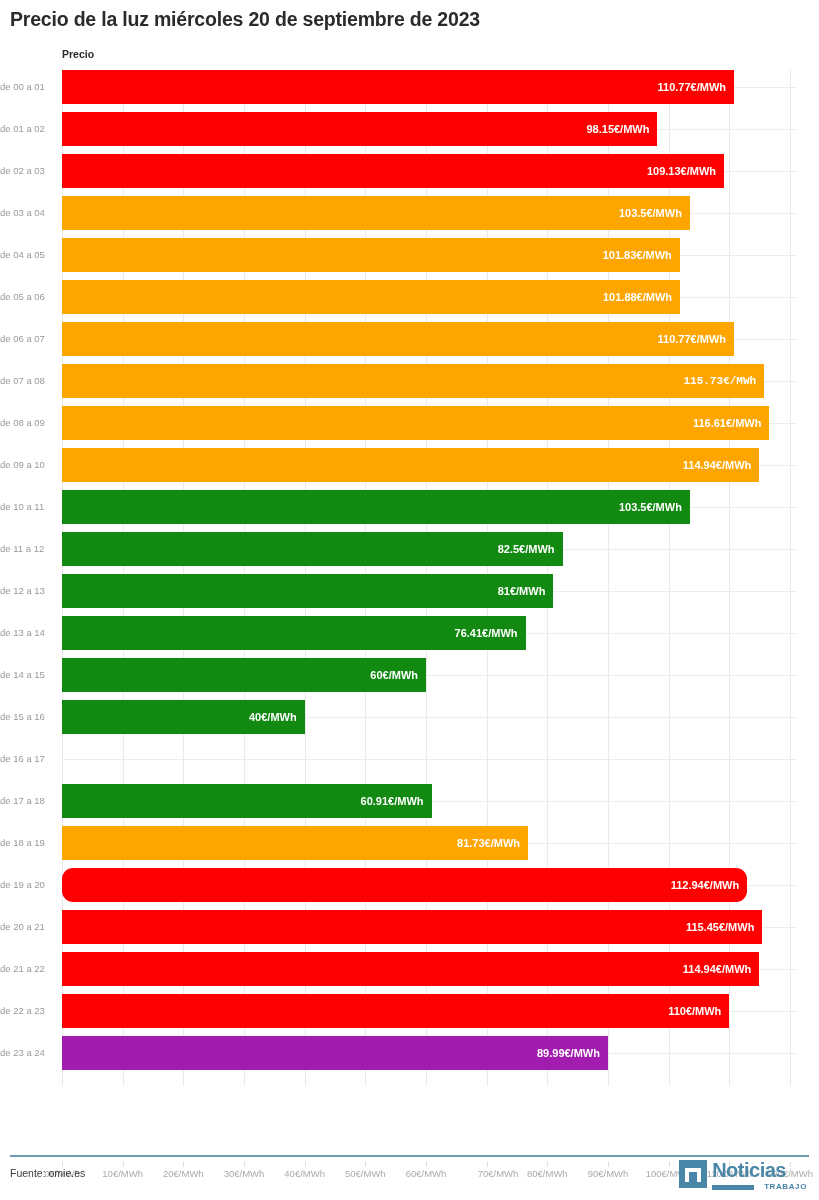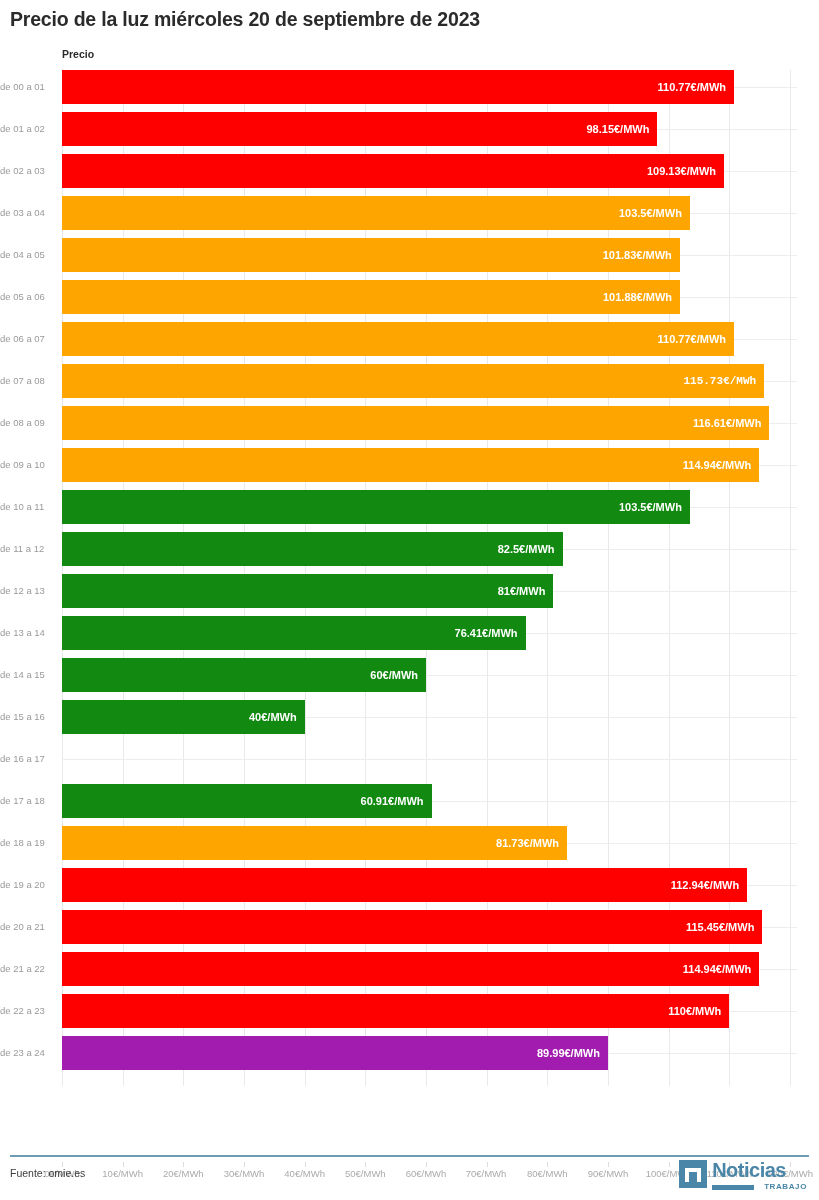--- a/index.html
+++ b/index.html
@@ -365,28 +365,28 @@
         <div class="row" style="top: 714px;">
           <div class="row-rule"></div>
           <div class="row-label">de 17 a 18</div>
           <div class="bar" style="width: 369.521px; background: rgb(18, 138, 18);">
             <span class="bar-value">60.91€/MWh</span>
           </div>
         </div>
         <div class="row" style="top: 756px;">
           <div class="row-rule"></div>
           <div class="row-label">de 18 a 19</div>
-          <div class="bar" style="width: 505px; background: rgb(255, 165, 0);">
+          <div class="bar" style="width: 466px; background: rgb(255, 165, 0);">
             <span class="bar-value">81.73€/MWh</span>
           </div>
         </div>
         <div class="row" style="top: 798px;">
           <div class="row-rule"></div>
           <div class="row-label">de 19 a 20</div>
-          <div class="bar" style="width: 685.169px; background: rgb(255, 0, 0);">
+          <div class="bar" style="width: 685.169px; background: rgb(255, 0, 0); border-radius: 11px;">
             <span class="bar-value">112.94€/MWh</span>
           </div>
         </div>
         <div class="row" style="top: 840px;">
           <div class="row-rule"></div>
           <div class="row-label">de 20 a 21</div>
           <div class="bar" style="width: 700.397px; background: rgb(255, 0, 0);">
             <span class="bar-value">115.45€/MWh</span>
           </div>
         </div>
@@ -423,21 +423,21 @@
       <div class="x-tick-label" style="left: 183.333px;">20€/MWh</div>
       <div class="x-tick" style="left: 244px;"></div>
       <div class="x-tick-label" style="left: 244px;">30€/MWh</div>
       <div class="x-tick" style="left: 304.667px;"></div>
       <div class="x-tick-label" style="left: 304.667px;">40€/MWh</div>
       <div class="x-tick" style="left: 365.333px;"></div>
       <div class="x-tick-label" style="left: 365.333px;">50€/MWh</div>
       <div class="x-tick" style="left: 426px;"></div>
       <div class="x-tick-label" style="left: 426px;">60€/MWh</div>
       <div class="x-tick" style="left: 486.667px;"></div>
-      <div class="x-tick-label" style="left: 486px; text-align: center;">70€/MWh</div>
+      <div class="x-tick-label" style="left: 498px; text-align: center;">70€/MWh</div>
       <div class="x-tick" style="left: 547.333px;"></div>
       <div class="x-tick-label" style="left: 547.333px;">80€/MWh</div>
       <div class="x-tick" style="left: 608px;"></div>
       <div class="x-tick-label" style="left: 608px;">90€/MWh</div>
       <div class="x-tick" style="left: 668.667px;"></div>
       <div class="x-tick-label" style="left: 668.667px;">100€/MWh</div>
       <div class="x-tick" style="left: 729.333px;"></div>
       <div class="x-tick-label" style="left: 729.333px;">110€/MWh</div>
       <div class="x-tick" style="left: 790px;"></div>
       <div class="x-tick-label" style="left: 790px;">120€/MWh</div>

